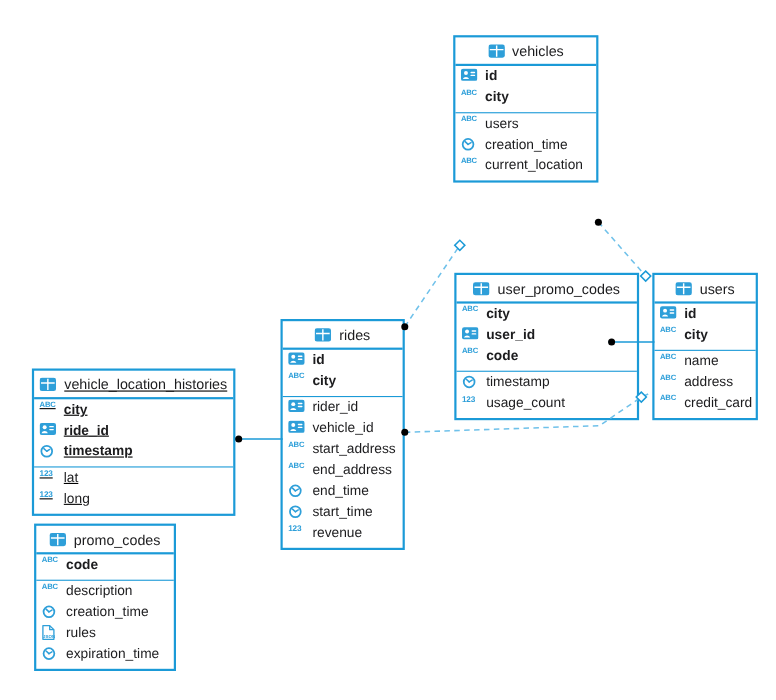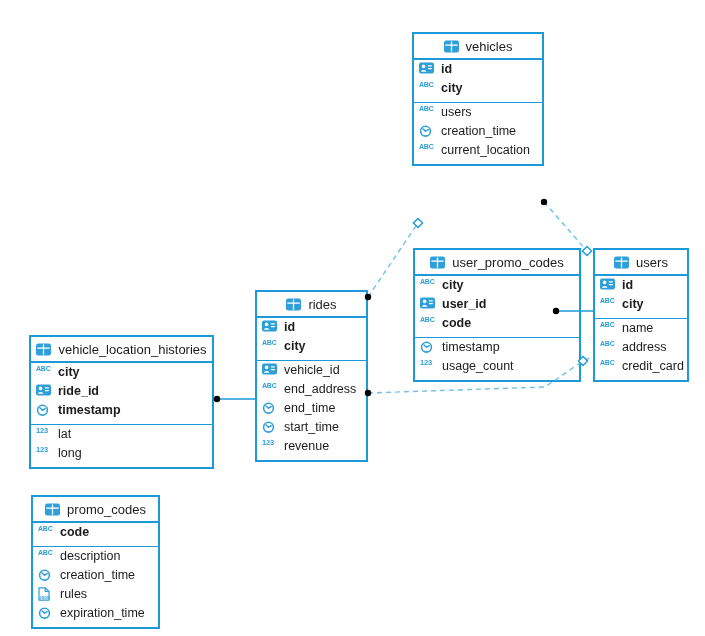--- a/index.html
+++ b/index.html
@@ -234,26 +234,44 @@
         <div class="er-row">
           <span class="er-icon">
             <svg width="15" height="12" viewBox="0 0 15 12">
               <rect x="0" y="0.5" width="15" height="11" rx="2" fill="#2e9fd9"></rect>
               <circle cx="4.6" cy="4.4" r="1.8" fill="#fff"></circle>
               <path d="M1.8 9.8 C2.5 7.3 6.7 7.3 7.4 9.8 Z" fill="#fff"></path>
               <rect x="8.7" y="3.2" width="4.3" height="1.3" rx="0.65" fill="#fff"></rect>
               <rect x="8.7" y="5.9" width="4.3" height="1.3" rx="0.65" fill="#fff"></rect>
             </svg>
           </span>
+          <span class="er-label">rider_id</span>
+        </div>
+        <div class="er-row">
+          <span class="er-icon">
+            <svg width="15" height="12" viewBox="0 0 15 12">
+              <rect x="0" y="0.5" width="15" height="11" rx="2" fill="#2e9fd9"></rect>
+              <circle cx="4.6" cy="4.4" r="1.8" fill="#fff"></circle>
+              <path d="M1.8 9.8 C2.5 7.3 6.7 7.3 7.4 9.8 Z" fill="#fff"></path>
+              <rect x="8.7" y="3.2" width="4.3" height="1.3" rx="0.65" fill="#fff"></rect>
+              <rect x="8.7" y="5.9" width="4.3" height="1.3" rx="0.65" fill="#fff"></rect>
+            </svg>
+          </span>
           <span class="er-label">vehicle_id</span>
         </div>
         <div class="er-row">
           <span class="er-icon">
             <span class="txt-icon">ABC</span>
           </span>
+          <span class="er-label">start_address</span>
+        </div>
+        <div class="er-row">
+          <span class="er-icon">
+            <span class="txt-icon">ABC</span>
+          </span>
           <span class="er-label">end_address</span>
         </div>
         <div class="er-row">
           <span class="er-icon">
             <svg width="13" height="14" viewBox="0 0 13 14">
               <circle cx="6.5" cy="7.2" r="4.9" fill="none" stroke="#2e9fd9" stroke-width="1.6"></circle>
               <line x1="6.5" y1="7.2" x2="3.9" y2="4.8" stroke="#2e9fd9" stroke-width="1.4" stroke-linecap="round"></line>
               <line x1="6.5" y1="7.2" x2="9.2" y2="5.6" stroke="#2e9fd9" stroke-width="1.4" stroke-linecap="round"></line>
             </svg>
           </span>
@@ -270,21 +288,21 @@
           <span class="er-label">start_time</span>
         </div>
         <div class="er-row">
           <span class="er-icon">
             <span class="txt-icon" style="font-size:7.5px">123</span>
           </span>
           <span class="er-label">revenue</span>
         </div>
       </div>
     </div>
-    <div class="er-table" style="left: 29px; top: 335px; width: 185px;">
+    <div class="er-table" style="left: 29px; top: 335px; width: 185px; text-decoration: underline;">
       <div class="er-header">
         <span class="er-icon">
           <svg width="15" height="13" viewBox="0 0 15 13">
             <rect x="0" y="0.5" width="15" height="12" rx="2.2" fill="#2e9fd9"></rect>
             <line x1="1.3" y1="5.1" x2="13.7" y2="5.1" stroke="#fff" stroke-width="1.3"></line>
             <line x1="7.5" y1="1.4" x2="7.5" y2="11.6" stroke="#fff" stroke-width="1.3"></line>
           </svg>
         </span>
         <span>vehicle_location_histories</span>
       </div>
@@ -327,21 +345,21 @@
           <span class="er-label">lat</span>
         </div>
         <div class="er-row">
           <span class="er-icon">
             <span class="txt-icon" style="font-size:7.5px">123</span>
           </span>
           <span class="er-label">long</span>
         </div>
       </div>
     </div>
-    <div class="er-table" style="left: 31px; top: 495px; width: 129px;">
+    <div class="er-table" style="left: 31px; top: 476px; width: 129px;">
       <div class="er-header">
         <span class="er-icon">
           <svg width="15" height="13" viewBox="0 0 15 13">
             <rect x="0" y="0.5" width="15" height="12" rx="2.2" fill="#2e9fd9"></rect>
             <line x1="1.3" y1="5.1" x2="13.7" y2="5.1" stroke="#fff" stroke-width="1.3"></line>
             <line x1="7.5" y1="1.4" x2="7.5" y2="11.6" stroke="#fff" stroke-width="1.3"></line>
           </svg>
         </span>
         <span>promo_codes</span>
       </div>

